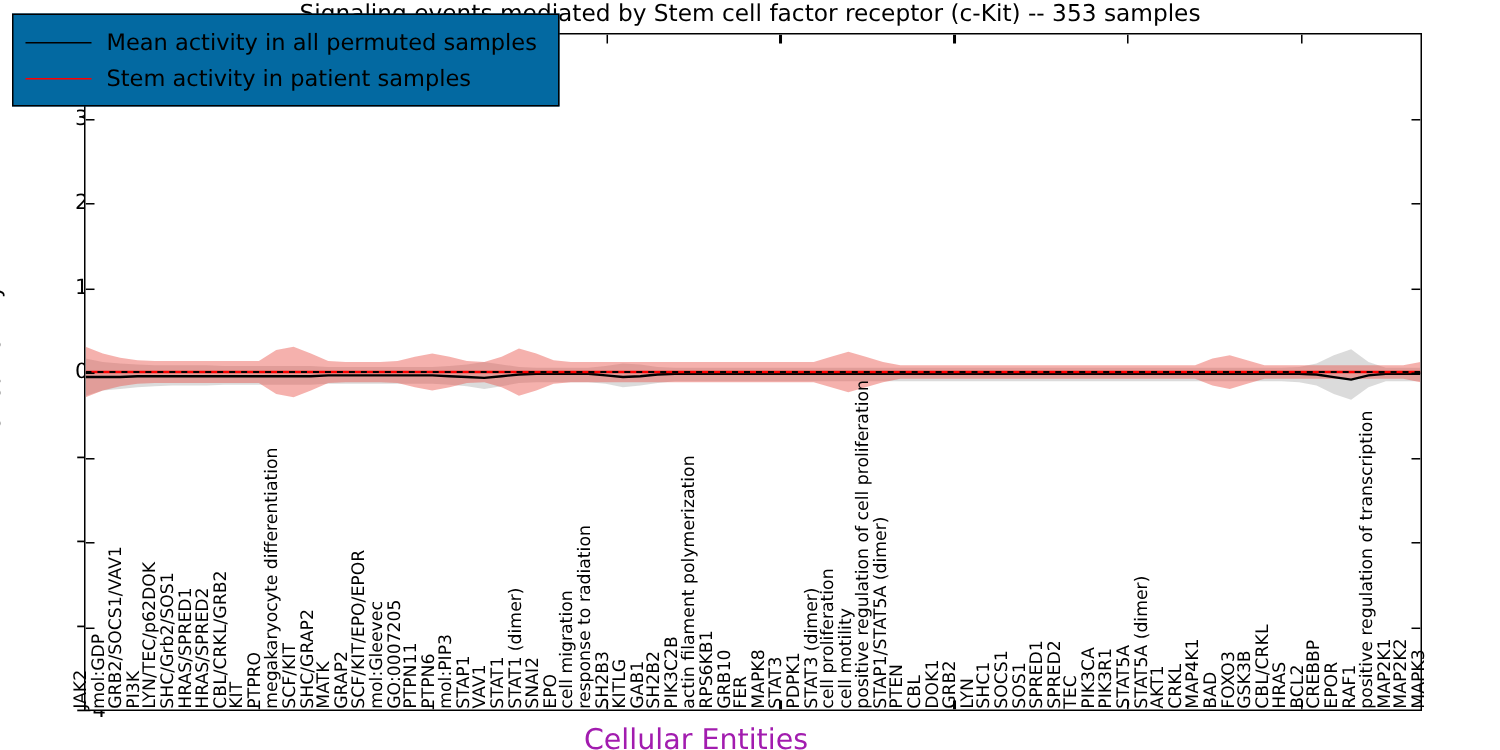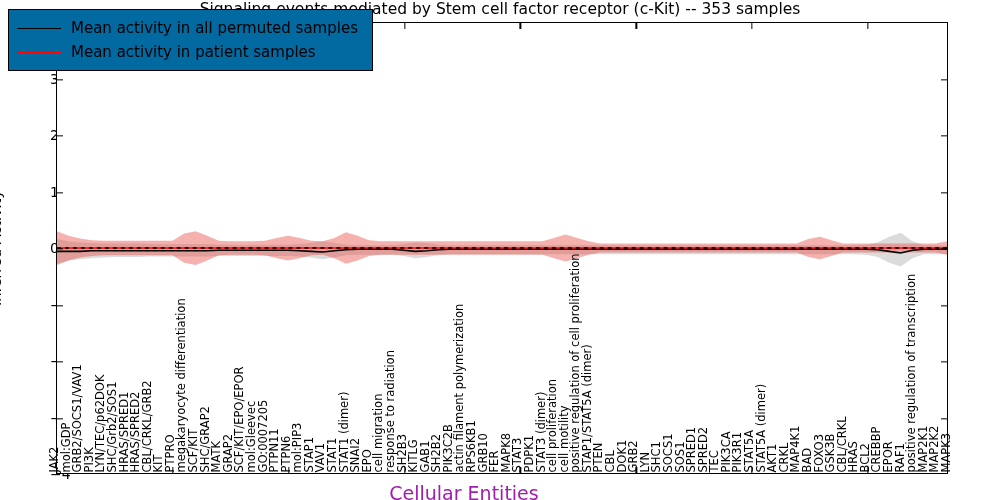--- a/index.html
+++ b/index.html
@@ -187,17 +187,17 @@
       <div class="xl" style="left: 896px;">MAPK3</div>
     </div>
 
   <div id="legend">
     <div class="legrow">
       <span class="legline"></span>
       <span class="legtxt">Mean activity in all permuted samples</span>
     </div>
     <div class="legrow">
       <span class="legline red"></span>
-      <span class="legtxt">Mean activity in patient samples</span>
+      <span class="legtxt">Stem activity in patient samples</span>
     </div>
   </div>
 
 </div>
 
 </body></html>

